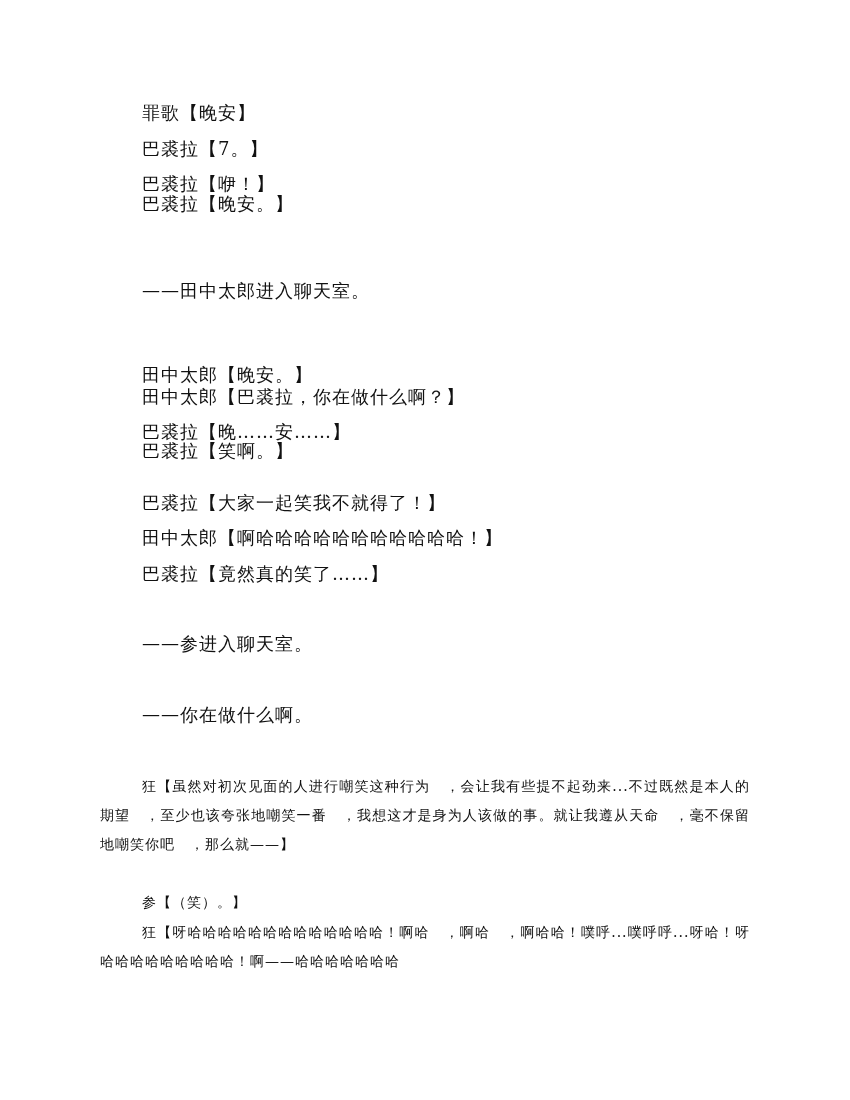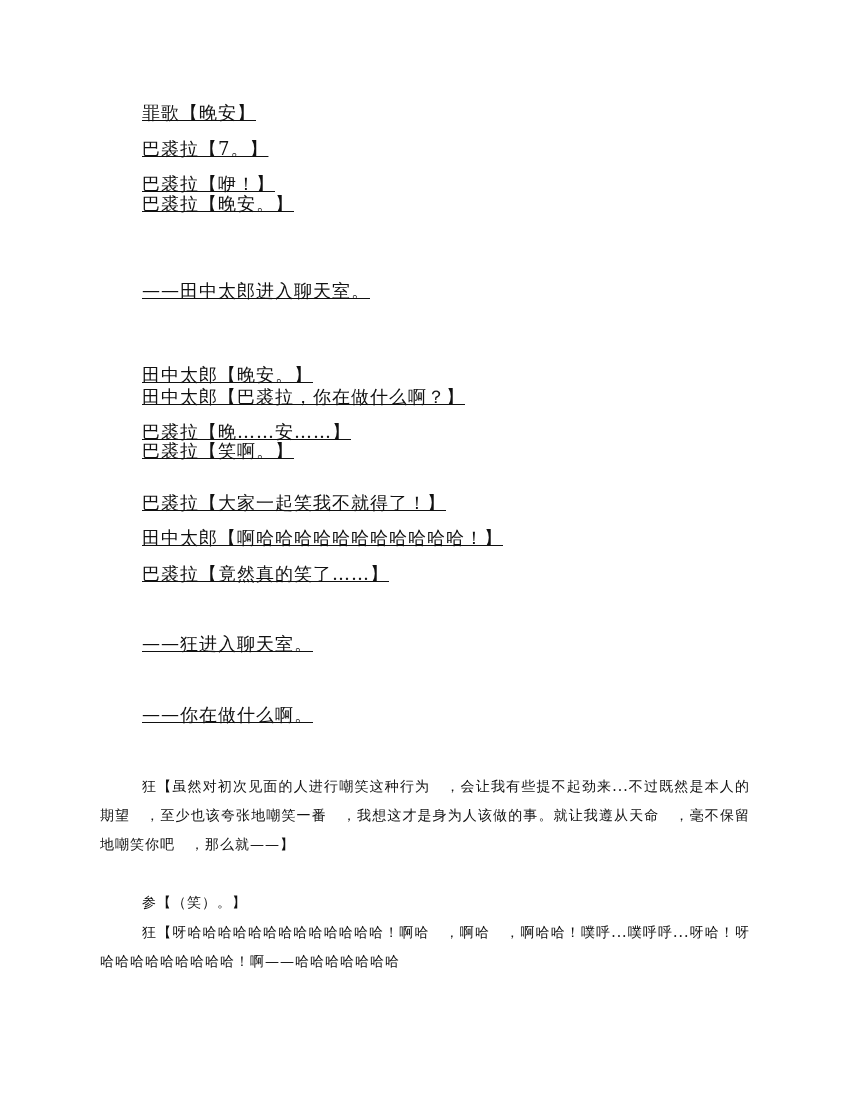--- a/index.html
+++ b/index.html
@@ -1,19 +1,19 @@
 <!DOCTYPE html>
 <html><head>
 <meta charset="utf-8">
 <style>
   html, body { margin: 0; padding: 0; background: #ffffff; }
   body { width: 850px; height: 1100px; position: relative; overflow: hidden;
          font-family: "DejaVu Serif", "Liberation Serif", serif; color: #111111; }
   .page { position: absolute; left: 100px; top: 0; width: 650px; }
-  .line { position: absolute; left: 42px; font-size: 18px; line-height: 24px; white-space: nowrap; letter-spacing: 1px; text-decoration: underline; }
+  .line { position: absolute; left: 42px; font-size: 18px; line-height: 24px; white-space: nowrap; letter-spacing: 1px; }
   .para { position: absolute; left: 0; width: 650px; font-size: 14px; line-height: 29px;
           text-indent: 42px; text-align: justify; letter-spacing: 1px; }
 </style>
 </head>
 <body>
 
 <div class="page">
   <div class="line" style="top:101px">罪歌【晚安】</div>
   <div class="line" style="top:137px">巴裘拉【7。】</div>
   <div class="line" style="top:172px">巴裘拉【咿！】</div>
@@ -22,20 +22,20 @@
   <div class="line" style="top:279px">——田中太郎进入聊天室。</div>
 
   <div class="line" style="top:363px">田中太郎【晚安。】</div>
   <div class="line" style="top:385px">田中太郎【巴裘拉，你在做什么啊？】</div>
   <div class="line" style="top:420px">巴裘拉【晚……安……】</div>
   <div class="line" style="top:439px">巴裘拉【笑啊。】</div>
   <div class="line" style="top:491px">巴裘拉【大家一起笑我不就得了！】</div>
   <div class="line" style="top:526px">田中太郎【啊哈哈哈哈哈哈哈哈哈哈哈！】</div>
   <div class="line" style="top:562px">巴裘拉【竟然真的笑了……】</div>
 
-  <div class="line" style="top:632px">——狂进入聊天室。</div>
+  <div class="line" style="top:632px">——参进入聊天室。</div>
 
   <div class="line" style="top:703px">——你在做什么啊。</div>
 
   <div class="para" style="top:772px">狂【虽然对初次见面的人进行嘲笑这种行为　，会让我有些提不起劲来...不过既然是本人的期望　，至少也该夸张地嘲笑一番　，我想这才是身为人该做的事。就让我遵从天命　，毫不保留地嘲笑你吧　，那么就——】</div>
   <div class="para" style="top:888px">参【（笑）。】</div>
   <div class="para" style="top:918px">狂【呀哈哈哈哈哈哈哈哈哈哈哈哈哈！啊哈　，啊哈　，啊哈哈！噗呼...噗呼呼...呀哈！呀哈哈哈哈哈哈哈哈哈！啊——哈哈哈哈哈哈哈</div>
 </div>
 
 </body></html>

